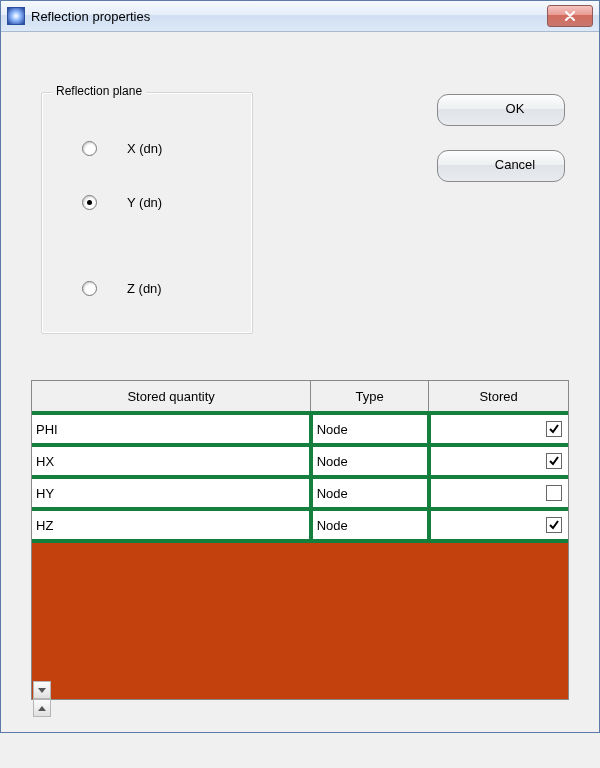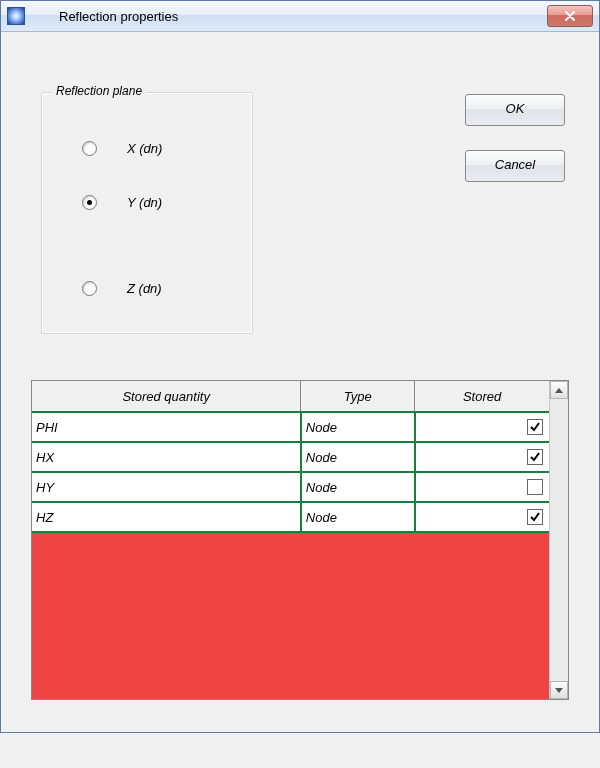--- a/index.html
+++ b/index.html
@@ -16,21 +16,20 @@
     box-shadow: 3px 3px 10px rgba(0,0,0,0.3);
   }
   .titlebar {
     height: 30px;
     background: linear-gradient(to bottom, #f6f9fd 0%, #e6eef9 45%, #cfdef1 46%, #dde9f7 100%);
     border-bottom: 1px solid #a8b9d0;
     display: flex;
     align-items: center;
     padding: 0 4px 0 6px;
     position: relative;
-    gap: 28px;
   }
   .app-icon {
     width: 16px;
     height: 16px;
     background: radial-gradient(circle at 50% 50%, #fff 0%, #8fb8ff 40%, #1a3f8f 100%);
     border: 1px solid #2a4f9f;
     margin-right: 6px;
   }
   .title-text {
     color: #000;
@@ -49,21 +48,20 @@
     align-items: center;
     justify-content: center;
     cursor: pointer;
   }
   .close-btn svg { display:block; }
   .client {
     padding: 22px 24px 24px 24px;
     position: relative;
     height: 700px;
     box-sizing: border-box;
-    font-style: italic;
   }
   .groupbox {
     position: absolute;
     left: 40px;
     top: 60px;
     width: 210px;
     height: 240px;
     border: 1px solid #d5d5d5;
     border-radius: 2px;
     box-shadow: inset 0 0 0 1px #ffffff;
@@ -103,39 +101,41 @@
     height: 5px;
     border-radius: 50%;
     background: #000;
   }
   .btn {
     position: absolute;
     right: 34px;
     width: 98px;
     height: 30px;
     border: 1px solid #8a8a8a;
-    border-radius: 3px;
+    border-radius: 11px;
     background: linear-gradient(to bottom, #fdfdfd 0%, #eef0f2 45%, #e0e4e8 46%, #e8ebef 100%);
     font-size: 13px;
     cursor: pointer;
     text-align: center;
     line-height: 28px;
+    padding-left: 28px;
   }
   .btn.ok { top: 62px; }
   .btn.cancel { top: 118px; }
 
   .table-wrap {
     position: absolute;
     left: 30px;
     top: 348px;
     right: 30px;
     bottom: 32px;
     border: 1px solid #888;
-    background: #ef4444;
-    display: flex;
+    background: #c2410c;
+    display: flex;
+    flex-direction: column;
   }
   .table-body {
     flex: 1;
     overflow: hidden;
   }
   table {
     width: 100%;
     border-collapse: collapse;
     table-layout: fixed;
   }
@@ -145,21 +145,21 @@
     background: #f0f0f0;
     border: 1px solid #888;
     border-top: none;
     height: 30px;
     text-align: center;
     padding: 0;
   }
   th:first-child, td:first-child { border-left: none; }
   th:last-child, td:last-child { border-right: none; }
   td {
-    border: 2px solid #15803d;
+    border: 4px solid #15803d;
     background: #fff;
     height: 28px;
     font-size: 13px;
     padding: 0 4px;
     vertical-align: middle;
   }
   col.c-qty  { width: 52%; }
   col.c-type { width: 22%; }
   col.c-inv  { width: 26%; }
   .chk {

